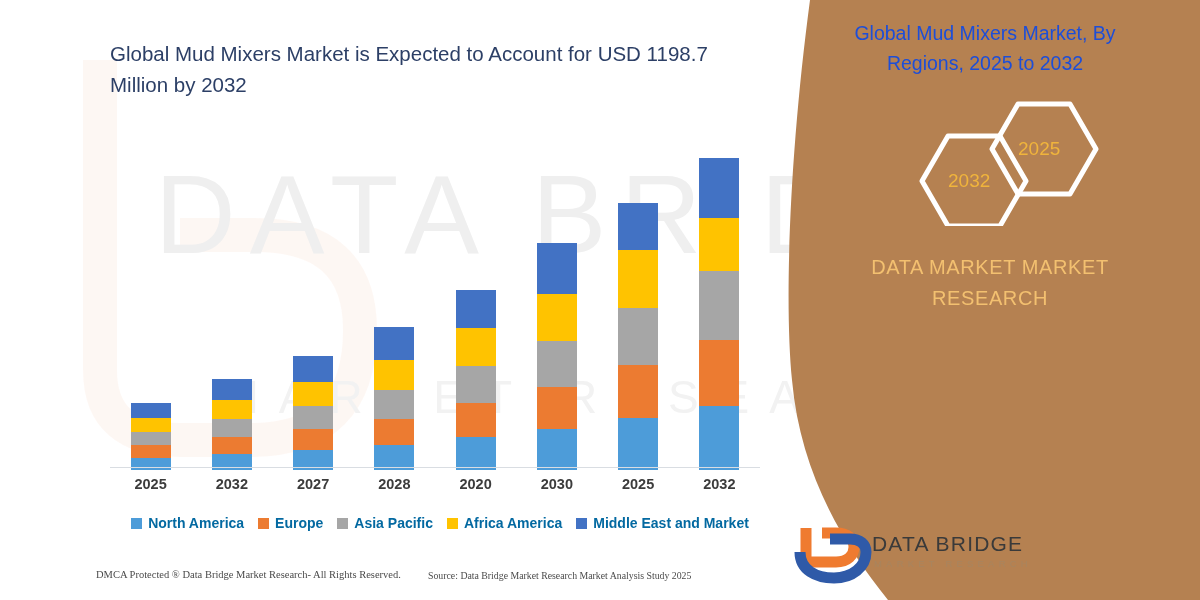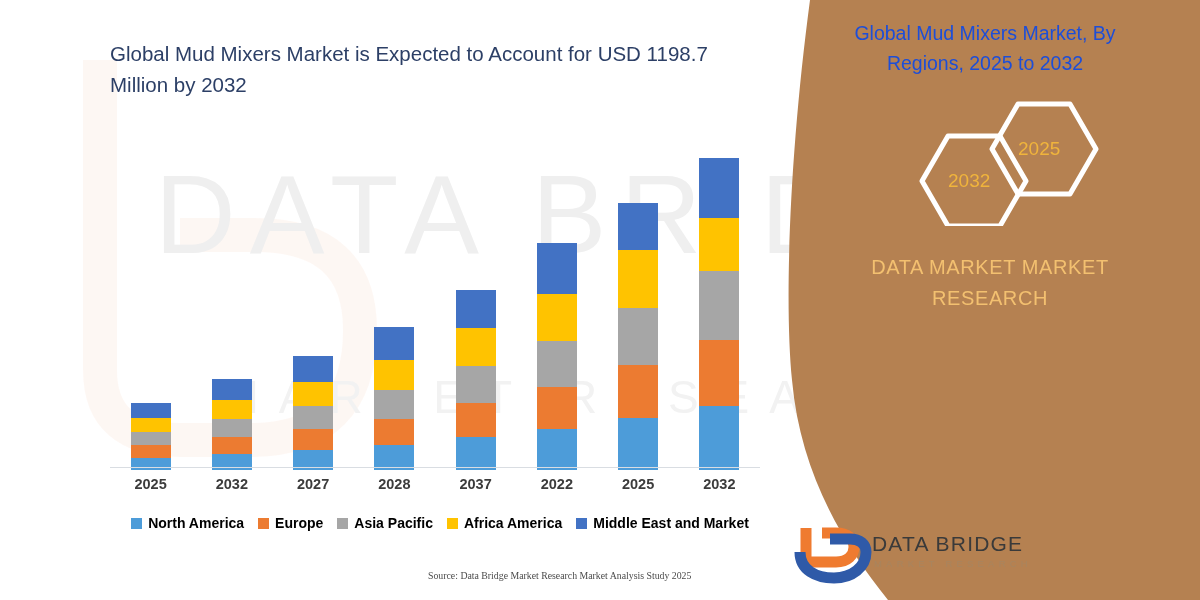--- a/index.html
+++ b/index.html
@@ -206,21 +206,21 @@
     display: flex;
     align-items: center;
     gap: 6px;
   }
   .legend-swatch {
     width: 11px;
     height: 11px;
     flex: none;
   }
   .legend-label {
-    color: #000000;
+    color: #0369a1;
     font-size: 14px;
     font-weight: bold;
     white-space: nowrap;
     font-family: "Liberation Sans", sans-serif;
   }
 
   
   .footer-left {
     position: absolute;
     left: 96px;
@@ -312,22 +312,22 @@
         <div class="seg" style="background: rgb(236, 123, 49); height: 21.1538%;"></div>
         <div class="seg" style="background: rgb(77, 156, 217); height: 20.5128%;"></div>
       </div>
     </div>
   <div class="axis-line"></div>
   <div class="x-labels" id="xlabels">
       <div class="x-label" style="left: 5.625px;">2025</div>
       <div class="x-label" style="left: 86.875px;">2032</div>
       <div class="x-label" style="left: 168.125px;">2027</div>
       <div class="x-label" style="left: 249.375px;">2028</div>
-      <div class="x-label" style="left: 330.625px;">2037</div>
-      <div class="x-label" style="left: 411.875px;">2022</div>
+      <div class="x-label" style="left: 330.625px;">2020</div>
+      <div class="x-label" style="left: 411.875px;">2030</div>
       <div class="x-label" style="left: 493.125px;">2025</div>
       <div class="x-label" style="left: 574.375px;">2032</div>
     </div>
 
   <div class="legend" id="legend">
       <div class="legend-item">
         <span class="legend-swatch" style="background: rgb(77, 156, 217);"></span>
         <span class="legend-label">North America</span>
       </div>
       <div class="legend-item">
@@ -341,20 +341,21 @@
       <div class="legend-item">
         <span class="legend-swatch" style="background: rgb(255, 195, 0);"></span>
         <span class="legend-label">Africa America</span>
       </div>
       <div class="legend-item">
         <span class="legend-swatch" style="background: rgb(66, 114, 196);"></span>
         <span class="legend-label">Middle East and Market</span>
       </div>
     </div>
 
+  <div class="footer-left">DMCA Protected ® Data Bridge Market Research- All Rights Reserved.</div>
   <div class="footer-right">Source: Data Bridge Market Research  Market Analysis Study 2025</div>
 
   <div class="right-panel">
     <svg viewBox="0 0 420 600" width="420" height="600" preserveAspectRatio="none" aria-hidden="true">
       <path d="M420 0 L30 0 C10 150 4 300 12 380 C20 470 60 540 108 600 L420 600 Z" fill="#b58151"></path>
     </svg>
   </div>
 
   <div class="panel-content">
     <div class="panel-title">Global Mud Mixers Market, By Regions, 2025 to 2032</div>

